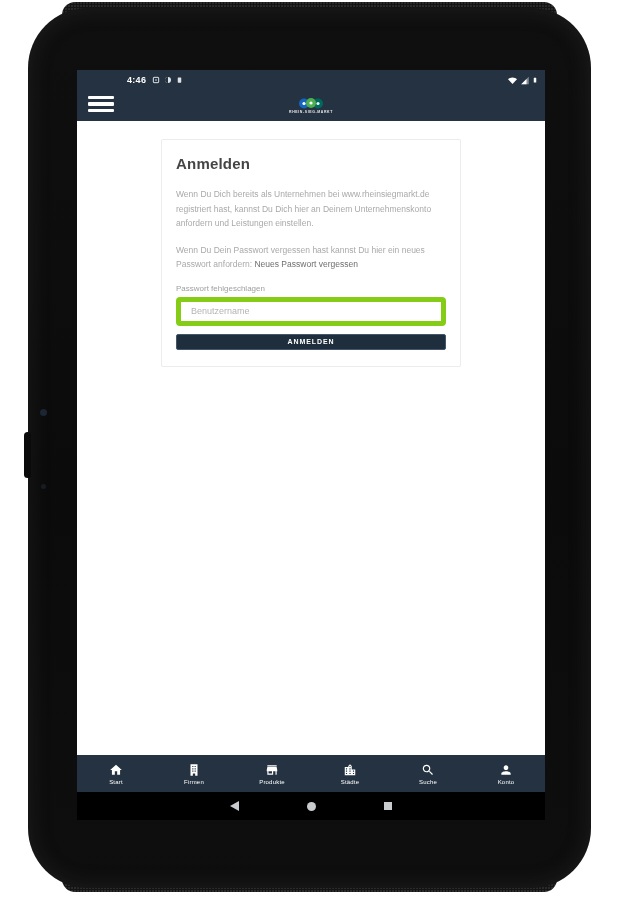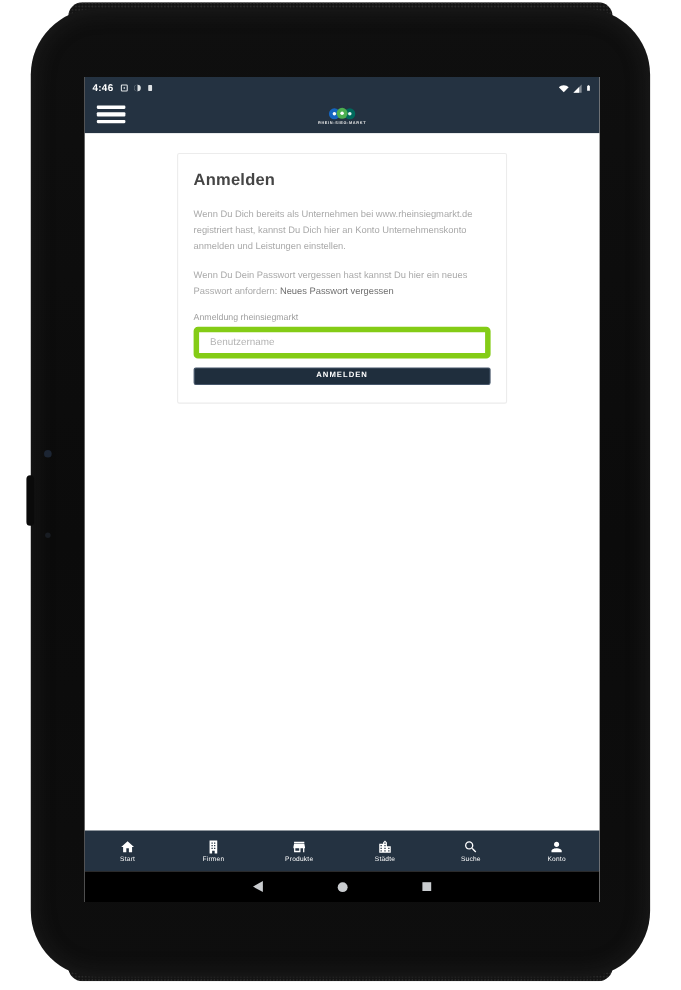--- a/index.html
+++ b/index.html
@@ -33,21 +33,21 @@
   
   .screen {
     position:absolute; left:49px; top:62px; width:468px; height:750px;
     background:#ffffff; display:flex; flex-direction:column; overflow:hidden;
   }
   
   .statusbar {
     height:20px; background:#243241; color:#fff;
     display:flex; align-items:center; padding:0 7px; flex:0 0 auto;
   }
-  .sb-time { font-size:9px; font-weight:bold; letter-spacing:.3px; }
+  .sb-time { font-size:9px; font-weight:bold; letter-spacing:.3px;margin-left:43px; }
   .sb-left-icons { display:flex; align-items:center; gap:4px; margin-left:6px; }
   .sb-right { margin-left:auto; display:flex; align-items:center; gap:2px; }
   .sb-right svg, .sb-left-icons svg { display:block; }
   
   .appbar {
     height:31px; background:#243241; position:relative; flex:0 0 auto;
     display:flex; align-items:center; justify-content:center;
   }
   .hamburger {
     position:absolute; left:11px; top:6px; width:26px; cursor:pointer;
@@ -173,23 +173,23 @@
             <circle cx="15" cy="6" r="1.6" fill="#ffffff"></circle>
             <circle cx="22" cy="6.5" r="1.6" fill="#e0f2f1"></circle>
           </svg>
           <span class="logo-text">RHEIN-SIEG-MARKT</span>
         </div>
       </div>
 
       <div class="content">
         <div class="card">
           <div class="card-title">Anmelden</div>
-          <p>Wenn Du Dich bereits als Unternehmen bei www.rheinsiegmarkt.de registriert hast, kannst Du Dich hier an Konto Unternehmenskonto anmelden und Leistungen einstellen.</p>
+          <p>Wenn Du Dich bereits als Unternehmen bei www.rheinsiegmarkt.de registriert hast, kannst Du Dich hier an Deinem Unternehmenskonto anfordern und Leistungen einstellen.</p>
           <p><span>Wenn Du Dein Passwort vergessen hast kannst Du hier ein neues Passwort anfordern: </span><span class="pw-link">Neues Passwort vergessen</span></p>
-          <div class="error-text">Anmeldung rheinsiegmarkt</div>
+          <div class="error-text">Passwort fehlgeschlagen</div>
           <input class="field" type="text" placeholder="Benutzername" style="">
           <button class="submit-btn">ANMELDEN</button>
         </div>
       </div>
 
       <div class="bottomnav">
         <div class="bn-item">
           <svg viewBox="0 0 24 24">
               <path d="M10 20v-6h4v6h5v-8h3L12 3 2 12h3v8z"></path>
             </svg>

